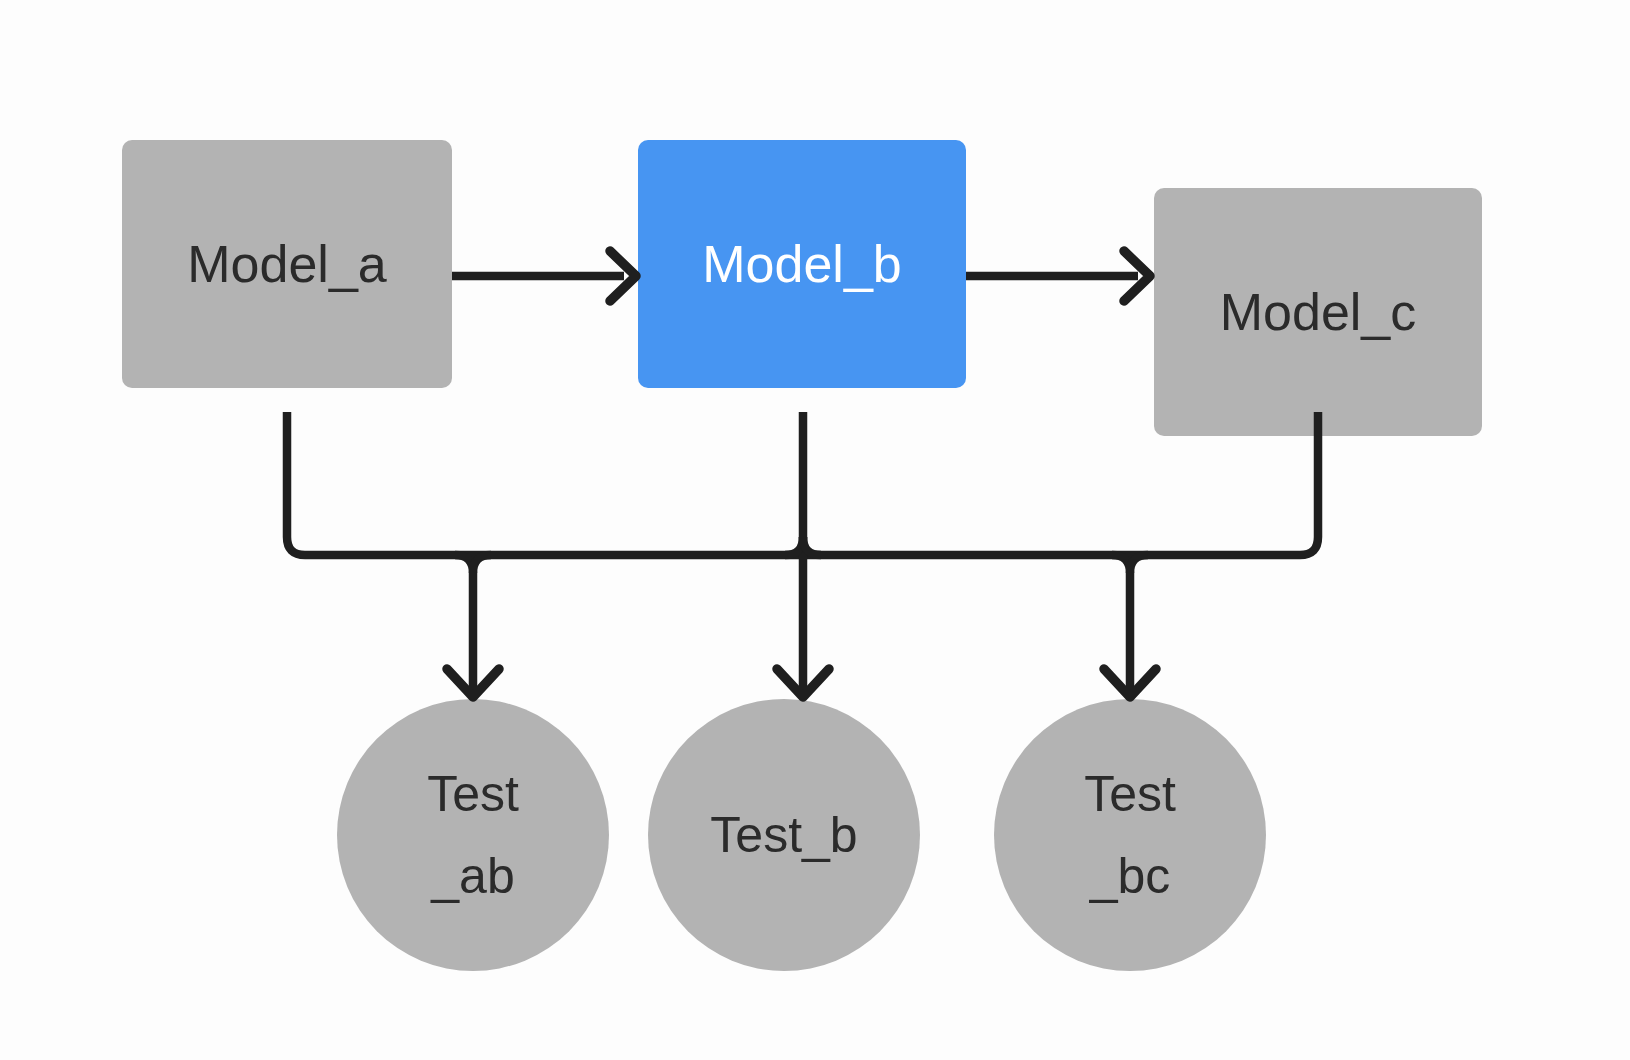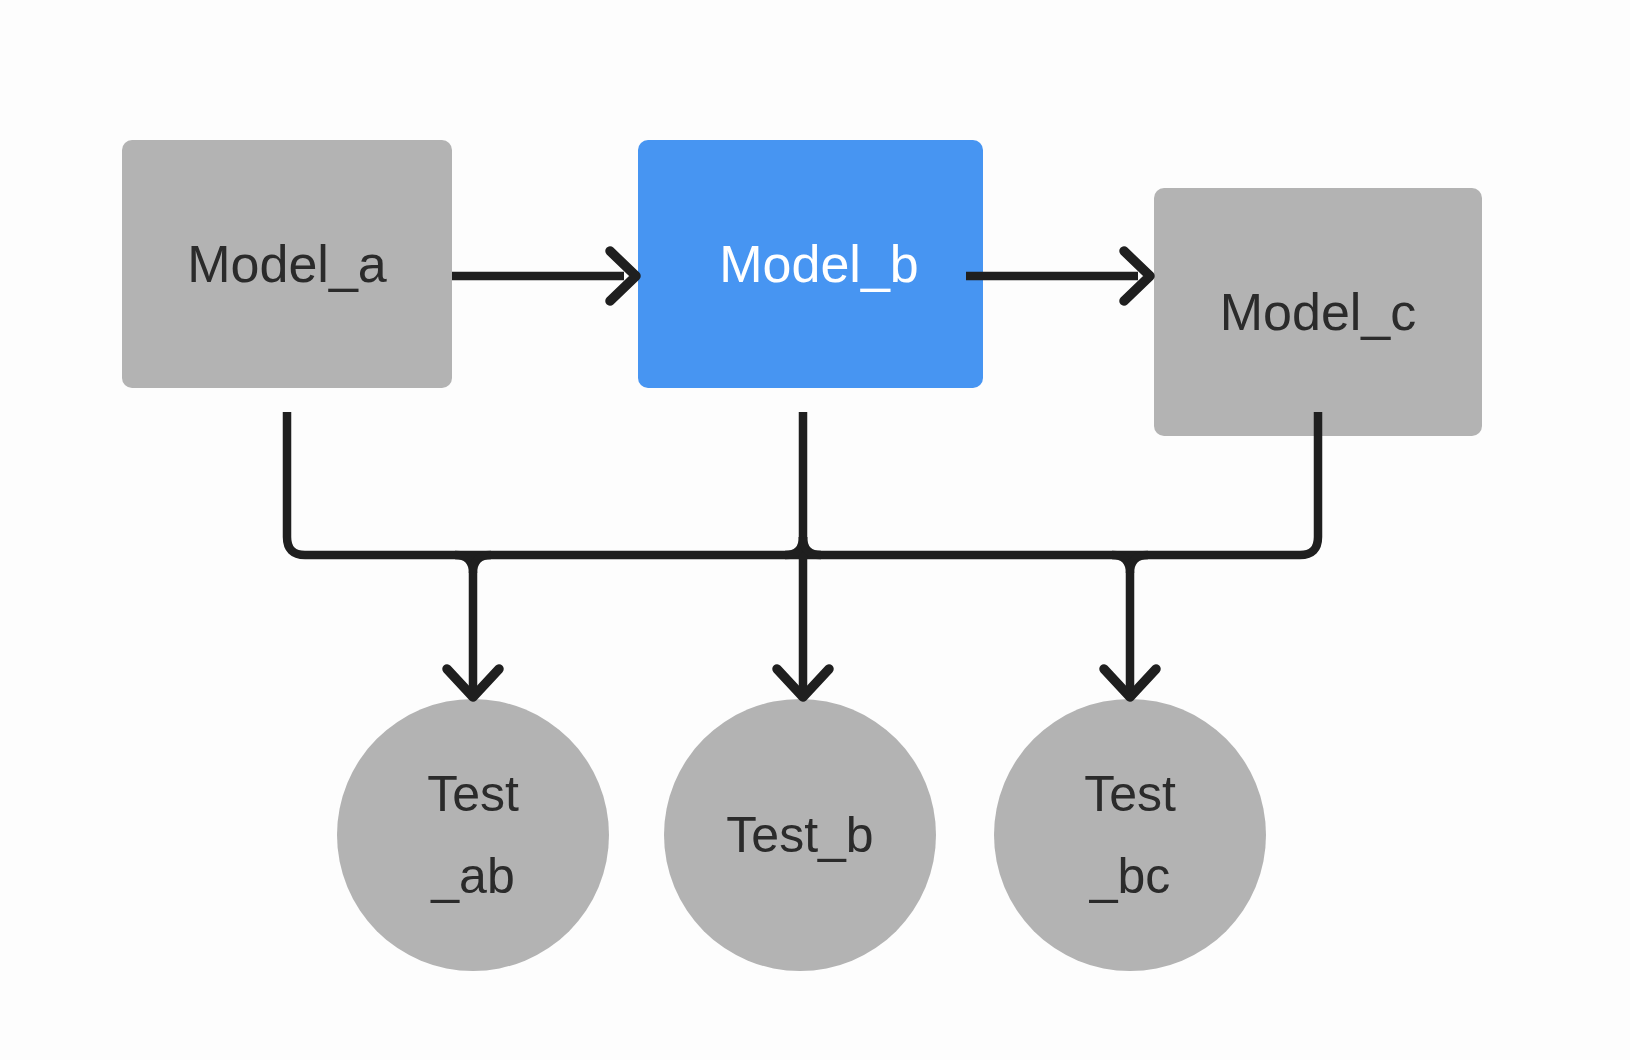--- a/index.html
+++ b/index.html
@@ -17,35 +17,34 @@
   .model-box{
     position:absolute;top:140px;height:248px;width:330px;
     border-radius:10px;
     display:flex;align-items:center;justify-content:center;
     font-size:52px;color:var(--text_dark,#2B2B2B);
     background:var(--node_gray,#B3B3B3);
   }
   .model-box.selected{
     background:var(--node_selected_blue,#4795F2);
     color:var(--text_on_selected,#FFFFFF);
-    padding-left:17px;
   }
   #model-a{left:122px;}
   #model-b{left:638px;width:328px;}
   #model-c{left:1154px;width:328px;margin-top:48px;}
   .test-circle{
     position:absolute;top:699px;width:272px;height:272px;
     border-radius:50%;
     background:var(--node_gray,#B3B3B3);
     display:flex;flex-direction:column;align-items:center;justify-content:center;
     font-size:50px;line-height:82px;color:var(--text_dark,#2B2B2B);
     text-align:center;
   }
   #test-ab{left:337px;}
-  #test-b{left:664px;justify-content:center;}
+  #test-b{left:648px;justify-content:center;}
   #test-bc{left:994px;}
   svg.connectors{position:absolute;left:0;top:0;pointer-events:none;}
   .edge{
     fill:none;stroke:var(--line_dark,#1F1F1F);stroke-width:8.5;
     stroke-linecap:butt;stroke-linejoin:round;
   }
   .arrowhead{
     fill:none;stroke:var(--line_dark,#1F1F1F);stroke-width:9.5;
     stroke-linecap:round;stroke-linejoin:round;
   }

